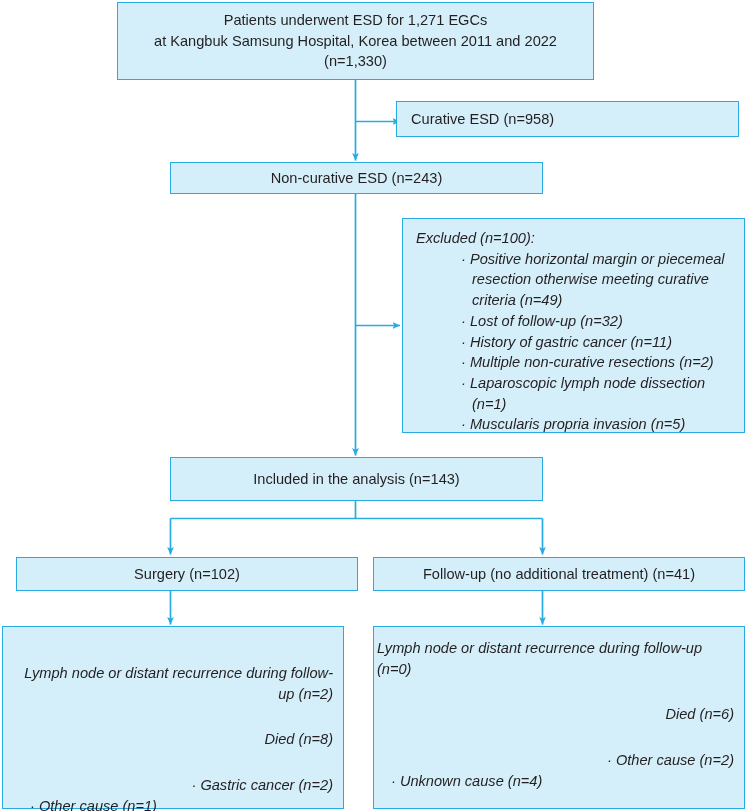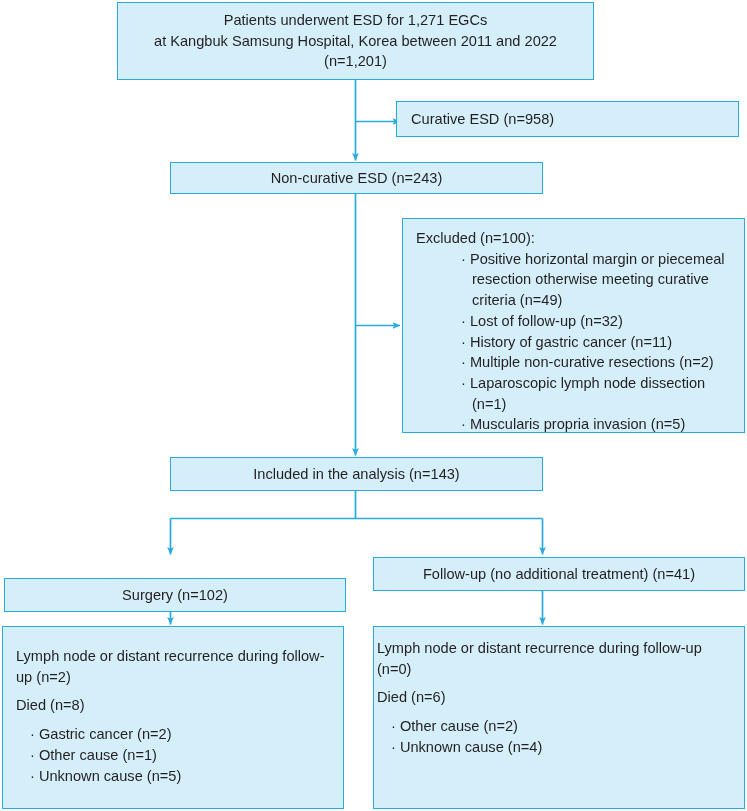--- a/index.html
+++ b/index.html
@@ -30,39 +30,41 @@
   .box.center {
     display: flex;
     align-items: center;
     justify-content: center;
     text-align: center;
   }
   .box.left {
     display: block;
     text-align: left;
     padding: 8px 12px;
+    font-style: italic;
   }
   .multiline {
     white-space: pre-line;
   }
   .listline {
     white-space: nowrap;
   }
   .hang {
     padding-left: 11px;
     text-indent: -11px;
     white-space: normal;
     margin-left: 45px;
   }
   .indent {
     padding-left: 14px;
     white-space: nowrap;
   }
   .gap-top {
-    margin-top: 8px;
+    margin-top: 25px;
+    text-align: right;
   }
   .connectors {
     position: absolute;
     left: 0;
     top: 0;
     width: 747px;
     height: 811px;
     pointer-events: none;
   }
 </style>
@@ -95,46 +97,46 @@
     <line x1="542.5" y1="518.5" x2="542.5" y2="554.5" stroke="#29abe2" stroke-width="1.7" marker-end="url(#arrow)"></line>
 
     <line x1="170.5" y1="591" x2="170.5" y2="624.5" stroke="#29abe2" stroke-width="1.7" marker-end="url(#arrow)"></line>
 
     <line x1="542.5" y1="591" x2="542.5" y2="624.5" stroke="#29abe2" stroke-width="1.7" marker-end="url(#arrow)"></line>
   </svg>
 
   <div class="box center" style="left:117px; top:2px; width:477px; height:78px;">
     <span class="multiline">Patients underwent ESD for 1,271 EGCs
 at Kangbuk Samsung Hospital, Korea between 2011 and 2022
-(n=1,201)</span>
+(n=1,330)</span>
   </div>
 
   <div class="box center" style="left:396px; top:101px; width:343px; height:36px; justify-content:flex-start; padding-left:14px;">
     <span>Curative ESD (n=958)</span>
   </div>
 
   <div class="box center" style="left:170px; top:162px; width:373px; height:32px;text-align:center;">
     <span>Non-curative ESD (n=243)</span>
   </div>
 
   <div class="box left" style="left:402px; top:218px; width:343px; height:215px; padding:9px 10px 9px 13px;">
     <div>Excluded (n=100):</div>
     <div class="hang">· Positive horizontal margin or piecemeal resection otherwise meeting curative criteria (n=49)</div>
     <div class="hang listline">· Lost of follow-up (n=32)</div>
     <div class="hang listline">· History of gastric cancer (n=11)</div>
     <div class="hang listline">· Multiple non-curative resections (n=2)</div>
     <div class="hang listline">· Laparoscopic lymph node dissection (n=1)</div>
     <div class="hang listline">· Muscularis propria invasion (n=5)</div>
   </div>
 
-  <div class="box center" style="left:170px; top:457px; width:373px; height:34px;">
+  <div class="box center" style="left:170px; top:457px; width:373px; height:44px;">
     <span>Included in the analysis (n=143)</span>
   </div>
 
-  <div class="box center" style="left:4px; top:557px; width:342px; height:34px;margin-top:21px;">
+  <div class="box center" style="left:16px; top:557px; width:342px; height:34px;">
     <span>Surgery (n=102)</span>
   </div>
 
   <div class="box center" style="left:373px; top:557px; width:372px; height:34px;justify-content:center;">
     <span>Follow-up (no additional treatment) (n=41)</span>
   </div>
 
   <div class="box left" style="left:2px; top:626px; width:342px; height:183px; padding:11px 10px 9px 13px;">
     <div class="gap-top">Lymph node or distant recurrence during follow-up (n=2)</div>
     <div class="gap-top">Died (n=8)</div>

